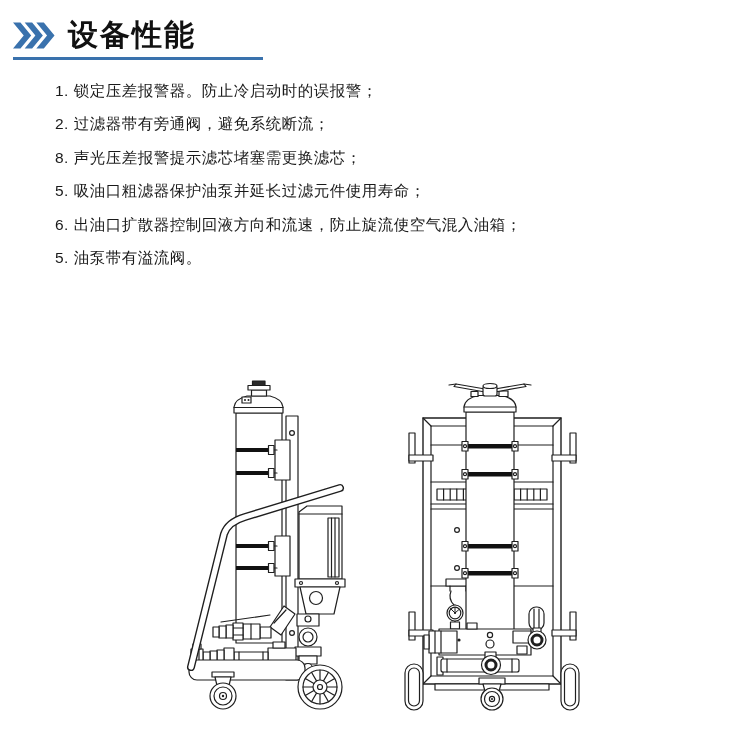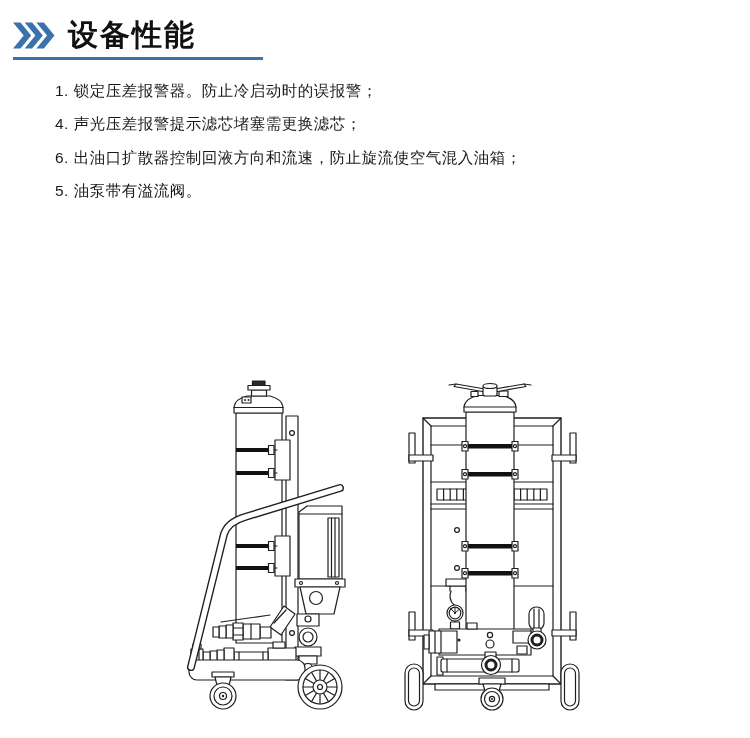--- a/index.html
+++ b/index.html
@@ -48,21 +48,23 @@
         <path d="M12.5,0 h8 L32,14 L20.5,28 h-8 L24,14 Z"></path>
         <path d="M25,0 h8 L44.5,14 L33,28 h-8 L36.5,14 Z"></path>
       </g>
     </svg>
     <h1 class="title">设备性能</h1>
   </div>
   <div class="title-underline"></div>
 
   <ol class="features">
     <li>1. 锁定压差报警器。防止冷启动时的误报警；</li>
-    <li>4. 声光压差报警提示滤芯堵塞需更换滤芯；</li>
+    <li>2. 过滤器带有旁通阀，避免系统断流；</li>
+    <li>8. 声光压差报警提示滤芯堵塞需更换滤芯；</li>
+    <li>5. 吸油口粗滤器保护油泵并延长过滤元件使用寿命；</li>
     <li>6. 出油口扩散器控制回液方向和流速，防止旋流使空气混入油箱；</li>
     <li>5. 油泵带有溢流阀。</li>
   </ol>
 
   <div class="figures">
 
     <svg class="fig fig-left" width="193" height="344" viewBox="0 0 193 344" aria-hidden="true">
       <g stroke="#1f1f1f" stroke-width="1.2" fill="none" stroke-linejoin="round" stroke-linecap="round">
 
         <g>

